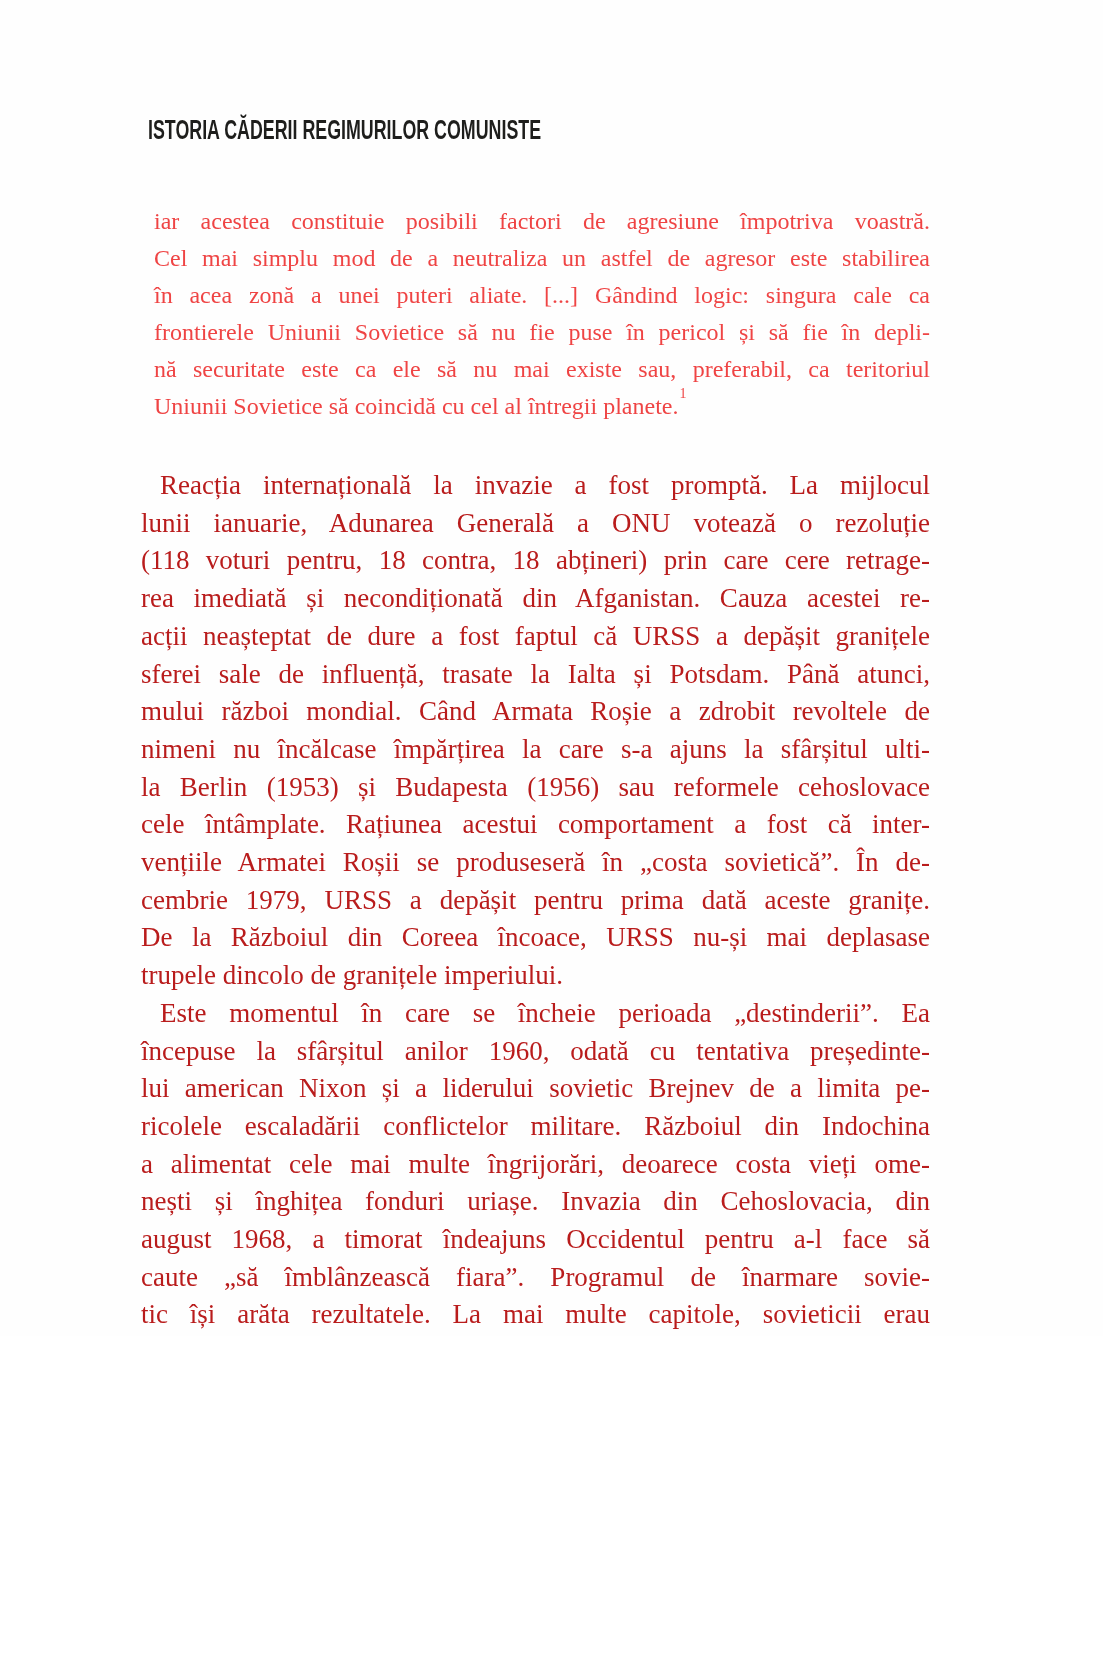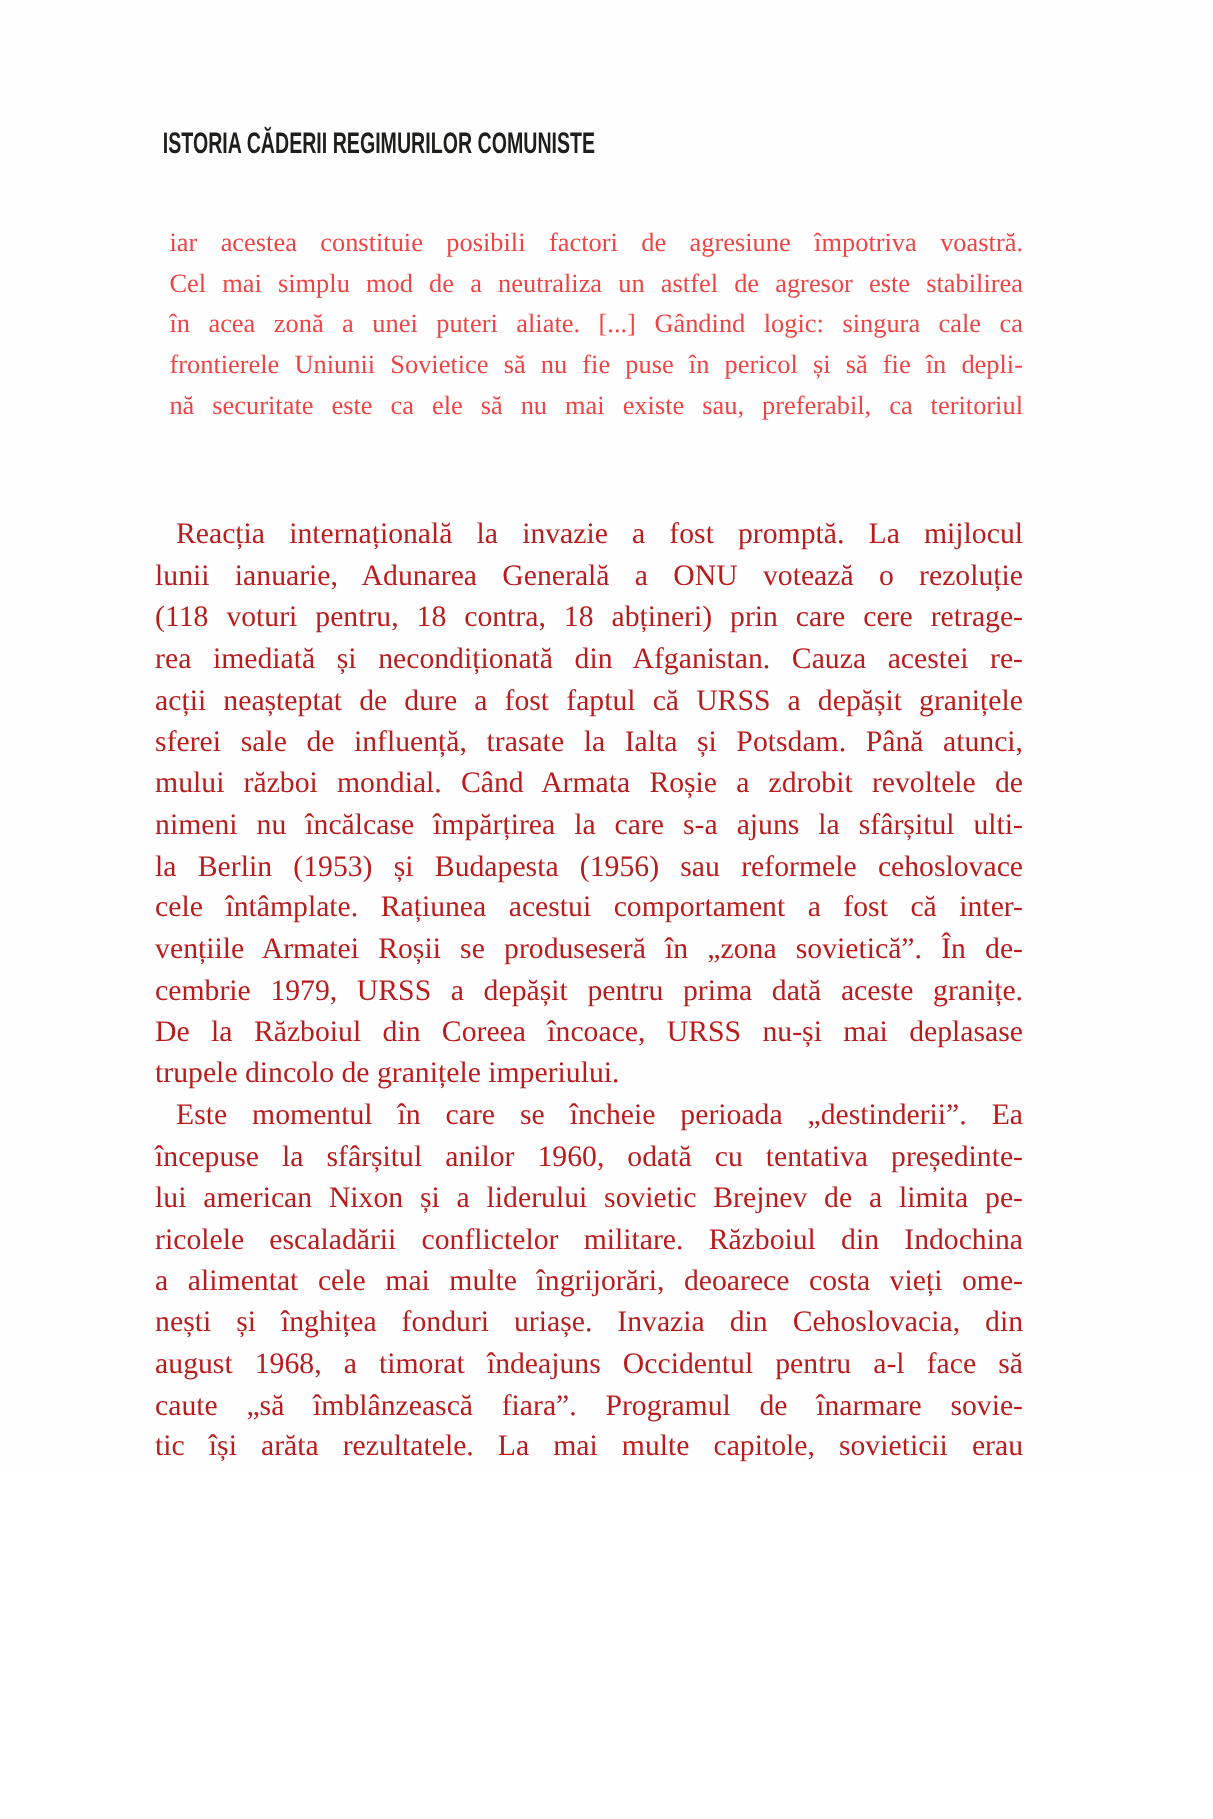--- a/index.html
+++ b/index.html
@@ -103,35 +103,36 @@
 <div class="page">
 
   <div class="running-header">ISTORIA CĂDERII REGIMURILOR COMUNISTE</div>
 
   <div class="block-quote">
     <div class="ln">iar acestea constituie posibili factori de agresiune împotriva voastră.</div>
     <div class="ln">Cel mai simplu mod de a neutraliza un astfel de agresor este stabilirea</div>
     <div class="ln">în acea zonă a unei puteri aliate. [...] Gândind logic: singura cale ca</div>
     <div class="ln">frontierele Uniunii Sovietice să nu fie puse în pericol și să fie în depli-</div>
     <div class="ln">nă securitate este ca ele să nu mai existe sau, preferabil, ca teritoriul</div>
+    <div class="ln last"><span>Uniunii Sovietice să coincidă cu cel al întregii planete.</span><sup class="note-ref">1</sup></div>
   </div>
 
   <div class="body-text">
     <div>
       <div class="ln indent">Reacția internațională la invazie a fost promptă. La mijlocul</div>
       <div class="ln">lunii ianuarie, Adunarea Generală a ONU votează o rezoluție</div>
       <div class="ln">(118 voturi pentru, 18 contra, 18 abțineri) prin care cere retrage-</div>
       <div class="ln">rea imediată și necondiționată din Afganistan. Cauza acestei re-</div>
       <div class="ln">acții neașteptat de dure a fost faptul că URSS a depășit granițele</div>
       <div class="ln">sferei sale de influență, trasate la Ialta și Potsdam. Până atunci,</div>
       <div class="ln">mului război mondial. Când Armata Roșie a zdrobit revoltele de</div>
       <div class="ln">nimeni nu încălcase împărțirea la care s-a ajuns la sfârșitul ulti-</div>
       <div class="ln">la Berlin (1953) și Budapesta (1956) sau reformele cehoslovace</div>
       <div class="ln">cele întâmplate. Rațiunea acestui comportament a fost că inter-</div>
-      <div class="ln">vențiile Armatei Roșii se produseseră în „zona sovietică”. În de-</div>
+      <div class="ln">vențiile Armatei Roșii se produseseră în „costa sovietică”. În de-</div>
       <div class="ln">cembrie 1979, URSS a depășit pentru prima dată aceste granițe.</div>
       <div class="ln">De la Războiul din Coreea încoace, URSS nu-și mai deplasase</div>
       <div class="ln last">trupele dincolo de granițele imperiului.</div>
     </div>
     <div>
       <div class="ln indent">Este momentul în care se încheie perioada „destinderii”. Ea</div>
       <div class="ln">începuse la sfârșitul anilor 1960, odată cu tentativa președinte-</div>
       <div class="ln">lui american Nixon și a liderului sovietic Brejnev de a limita pe-</div>
       <div class="ln">ricolele escaladării conflictelor militare. Războiul din Indochina</div>
       <div class="ln">a alimentat cele mai multe îngrijorări, deoarece costa vieți ome-</div>

